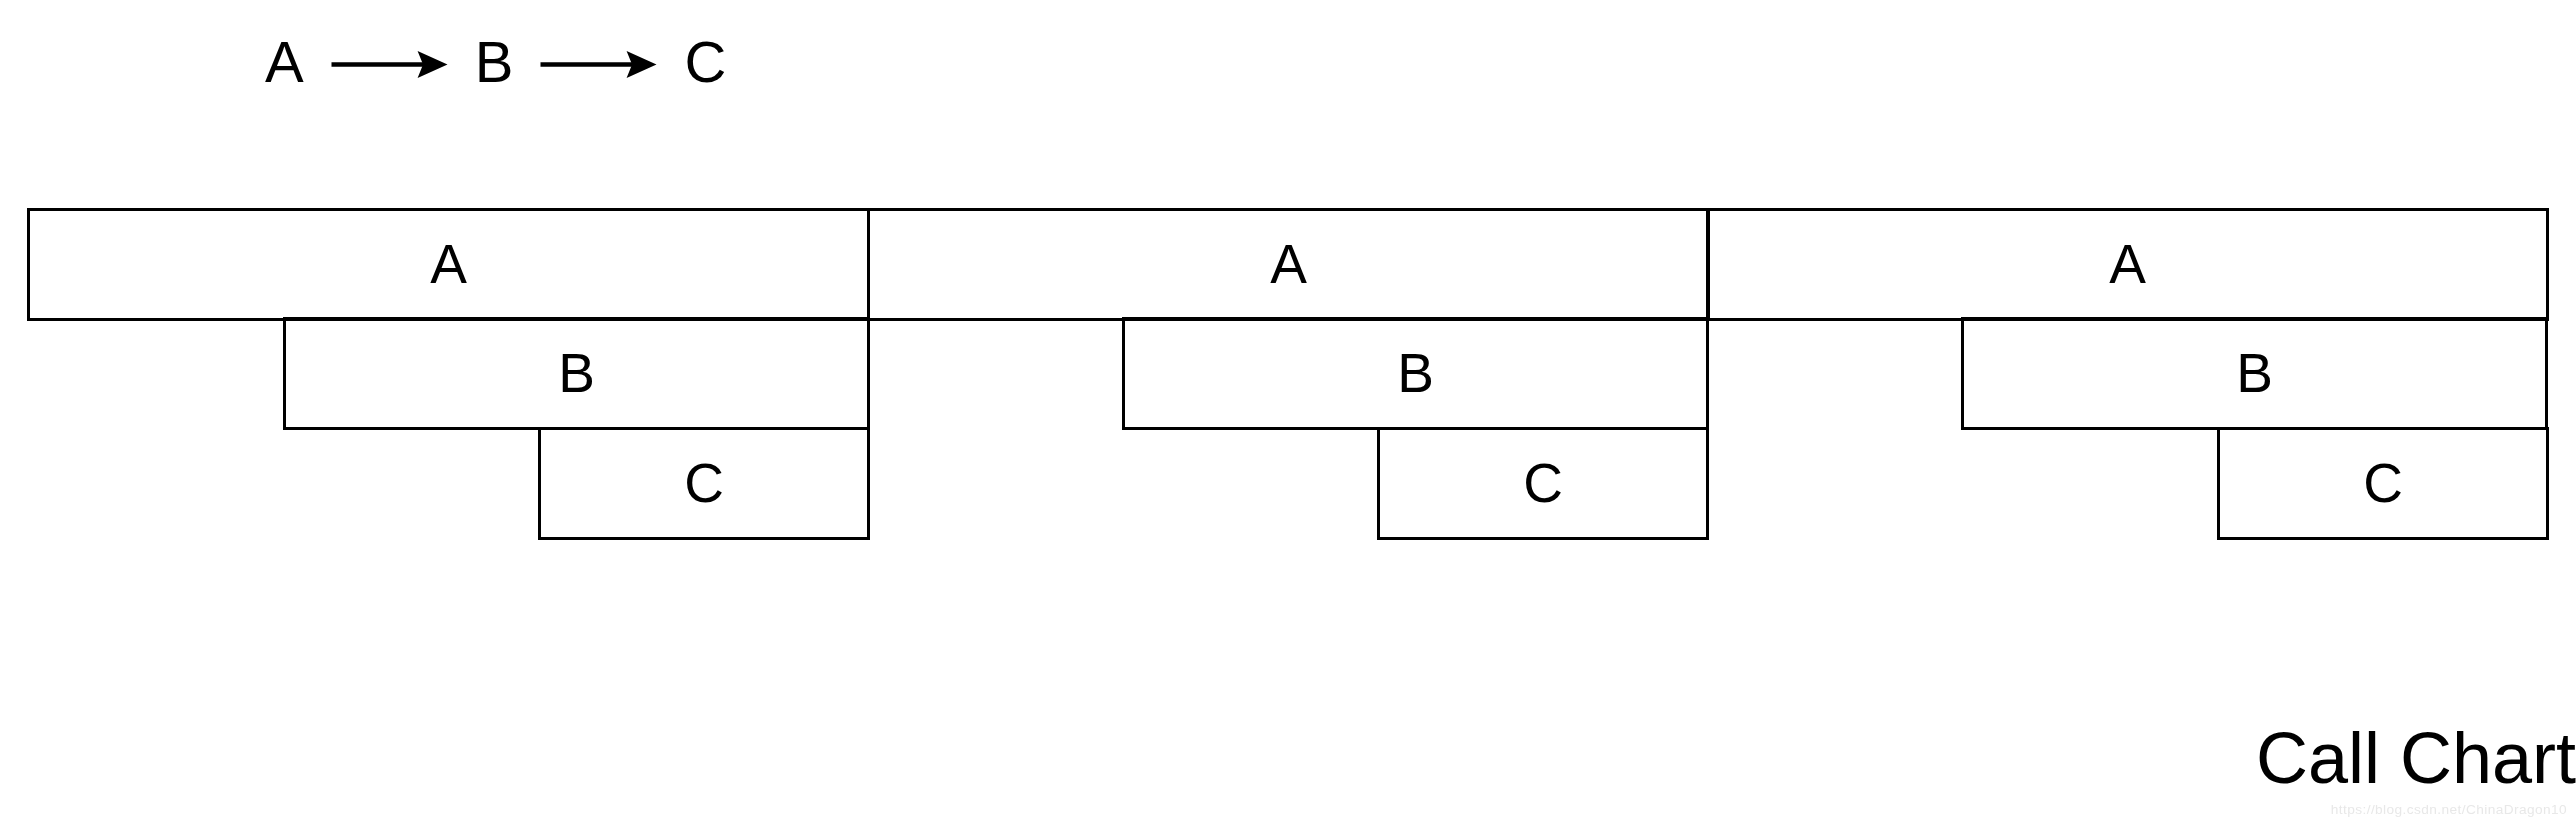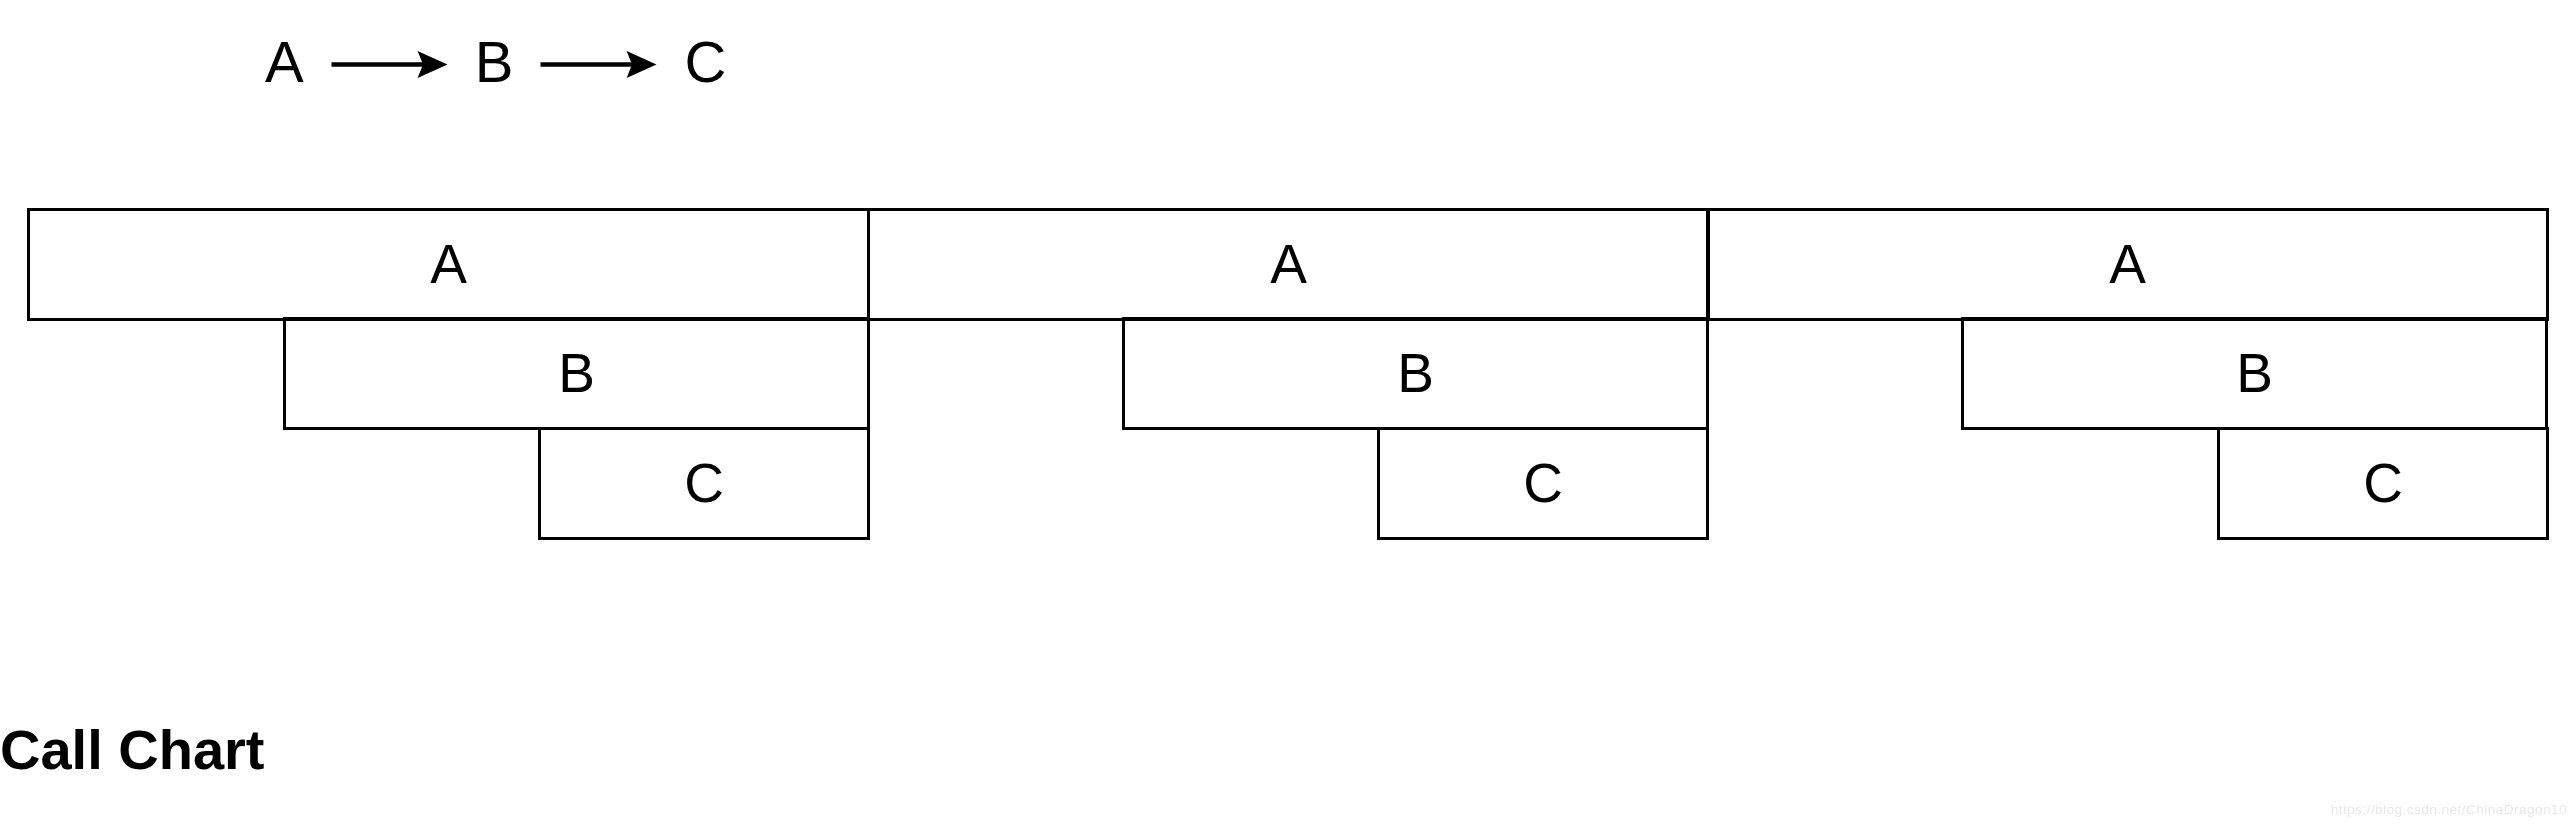--- a/index.html
+++ b/index.html
@@ -53,25 +53,24 @@
     font-size: 55px;
     line-height: 1;
     color: #000000;
   }
   
   .title {
     position: absolute;
     top: 722px;
     left: 0;
     width: 100%;
-    text-align: left;
-    font-size: 56px;
+    text-align: right;
+    font-size: 72px;
     line-height: 1;
     color: #000000;
-    font-weight: bold;
   }
   
   .watermark {
     position: absolute;
     right: 9px;
     bottom: 8.2px;
     font-size: 13.7px;
     letter-spacing: 0.4px;
     line-height: 1;
     color: #e8e8e8;

